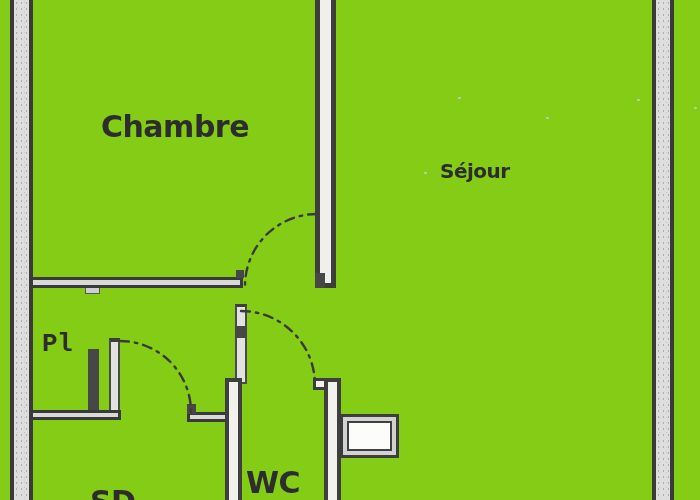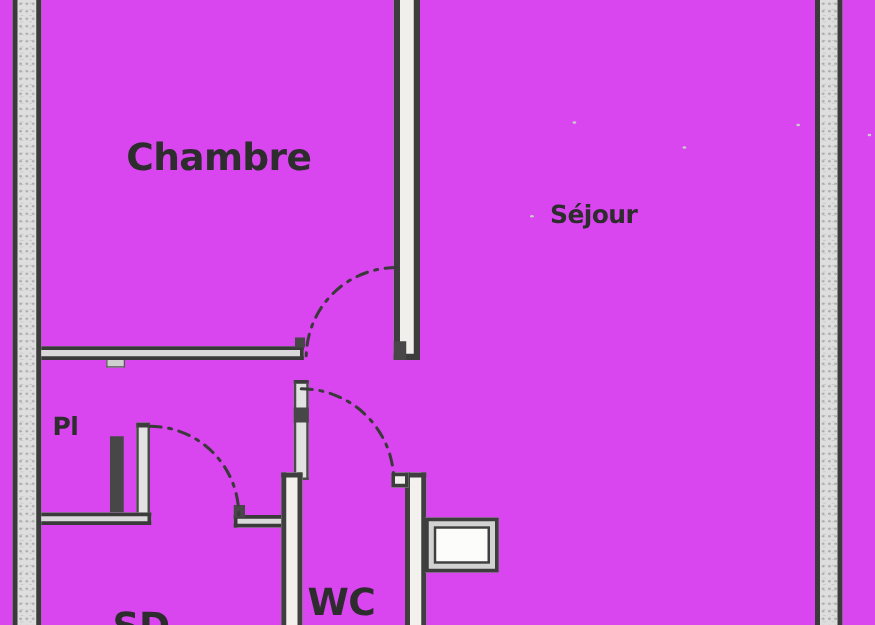--- a/index.html
+++ b/index.html
@@ -1,21 +1,21 @@
 <!DOCTYPE html>
 <html><head>
 <meta charset="utf-8">
 <style>
   html,body{margin:0;padding:0;}
   body{
     width:700px;height:500px;overflow:hidden;
     font-family:"DejaVu Sans","Liberation Sans",sans-serif;
     background:#fbfbfa;
   }
-  .plan{position:relative;width:700px;height:500px;background:#d946ef;overflow:hidden;}
+  .plan{position:relative;width:700px;height:500px;background:#84cc16;overflow:hidden;}
   .el{position:absolute;box-sizing:border-box;}
 
   
   .wall-ext{
     background-color:#dedede;
     background-image:
       radial-gradient(#aeaeae 0.8px, transparent 1px),
       radial-gradient(#c6c6c6 0.8px, transparent 1px);
     background-size:5px 6px,7px 5px;
     border-left:4px solid #3a3a3a;
@@ -73,21 +73,21 @@
   </div>
 
   <svg class="arc-layer" width="700" height="500" viewBox="0 0 700 500">
     <path d="M 317 214 A 72 72 0 0 0 245 286" fill="none" stroke="#3a3a3a" stroke-width="2.4" stroke-dasharray="9 6 2.5 6" stroke-linecap="round"></path>
     <path d="M 120 341 A 71 71 0 0 1 191 412" fill="none" stroke="#3a3a3a" stroke-width="2.4" stroke-dasharray="9 6 2.5 6" stroke-linecap="round"></path>
     <path d="M 241 311 A 74 74 0 0 1 315 385" fill="none" stroke="#3a3a3a" stroke-width="2.4" stroke-dasharray="9 6 2.5 6" stroke-linecap="round"></path>
   </svg>
 
   <div class="room-label" style="left:101px;top:112px;font-size:30px;">Chambre</div>
   <div class="room-label" style="left:440px;top:161px;font-size:20px;">Séjour</div>
-  <div class="room-label" style="left:42px;top:331px;font-size:20px;">Pl</div>
+  <div class="room-label" style="left:42px;top:331px;font-size:26px;font-family:Liberation Mono, monospace;">Pl</div>
   <div class="room-label" style="left:246px;top:468px;font-size:30px;text-align:right;">WC</div>
   <div class="room-label" style="left:90px;top:487px;font-size:30px;">SD</div>
 
   <div class="speck" style="left:458px;top:97px;"></div>
   <div class="speck" style="left:546px;top:117px;"></div>
   <div class="speck" style="left:637px;top:99px;"></div>
   <div class="speck" style="left:424px;top:172px;"></div>
   <div class="speck" style="left:694px;top:107px;"></div>
 
 </div>

